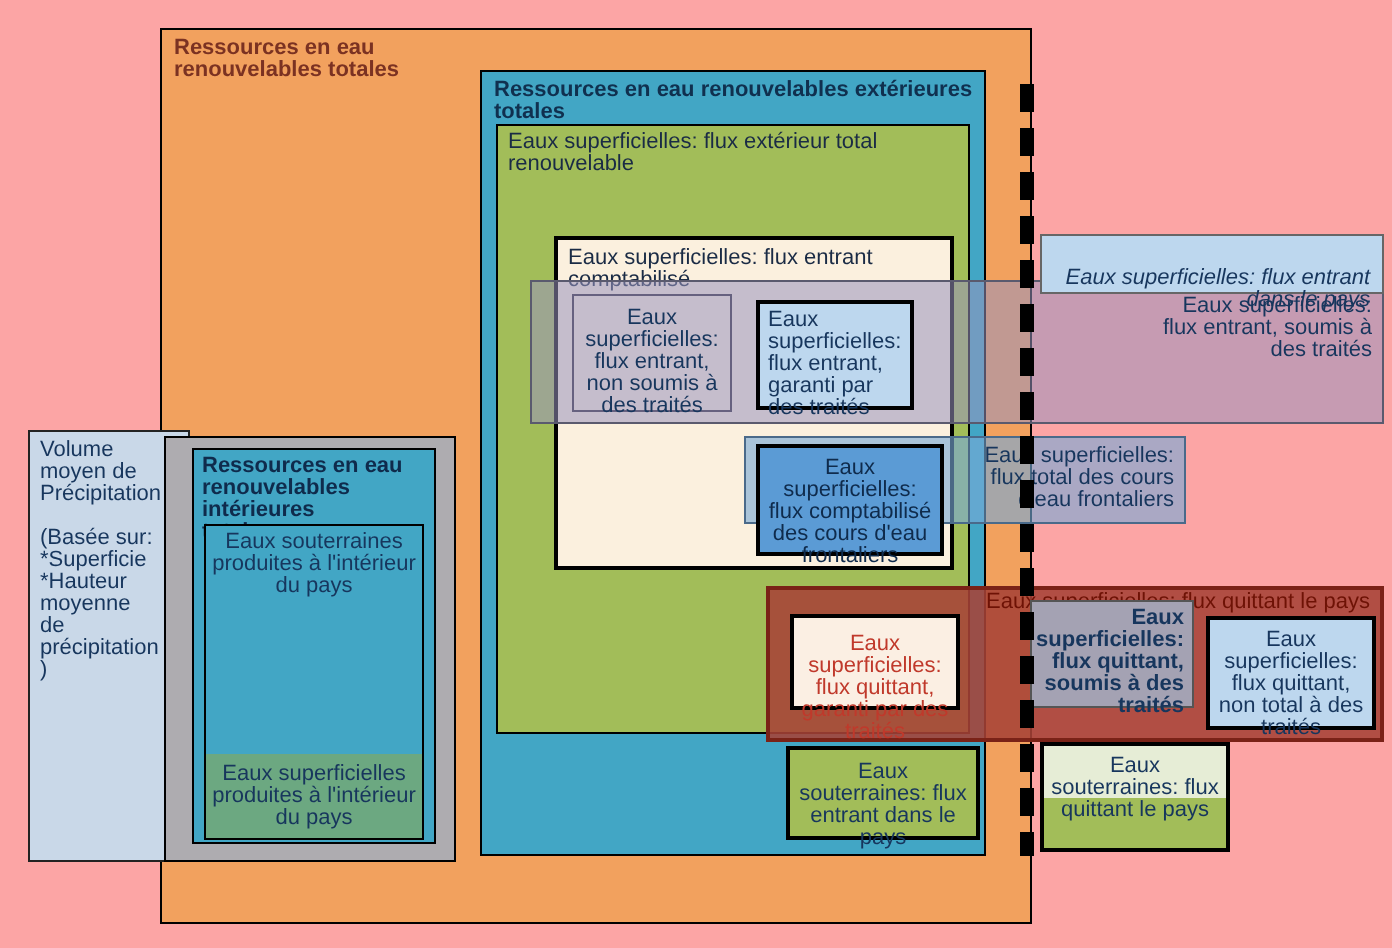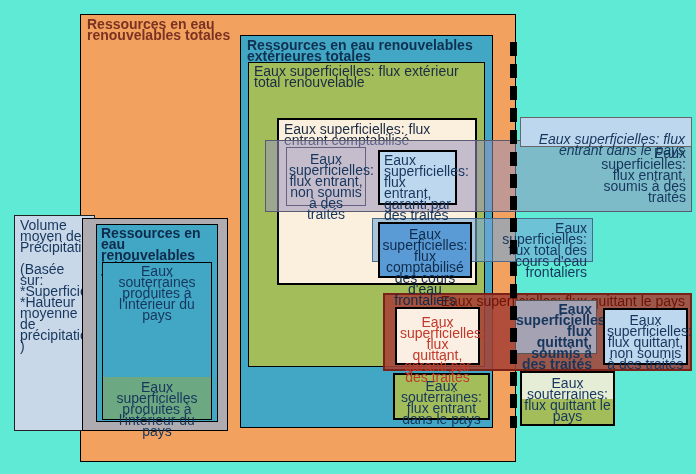--- a/index.html
+++ b/index.html
@@ -1,19 +1,19 @@
 <!DOCTYPE html>
 <html><head>
 <meta charset="utf-8">
 <style>
   html,body{margin:0;padding:0;background:#fff;}
   #canvas{
-    position:relative;width:696px;height:474px;background:#5eead4;
+    position:relative;width:696px;height:474px;background:#fca5a5;
     font-family:"Liberation Sans","DejaVu Sans",sans-serif;
-    font-size:14px;line-height:11px;color:#17365D;overflow:hidden;
+    font-size:11px;line-height:11px;color:#17365D;overflow:hidden;
   }
   .abs{position:absolute;box-sizing:border-box;}
   .pre{white-space:pre-line;}
   .ctr{text-align:center;}
   .rgt{text-align:right;}
 
   
   #box-total{left:80px;top:14px;width:436px;height:448px;background:#F2A15E;border:1px solid #000;z-index:1;}
   #lbl-total{left:6px;top:4px;width:160px;color:#7B3222;font-weight:bold;}
   #box-ext{left:240px;top:35px;width:253px;height:393px;background:#42A6C5;border:1px solid #000;z-index:2;}
@@ -44,21 +44,21 @@
   #box-ent-nonsoumis{left:286px;top:147px;width:80px;height:59px;border:1px solid #66617F;padding:6px 2px 0 2px;z-index:6;}
   #box-ent-garanti{left:378px;top:150px;width:79px;height:55px;background:#BDD7EE;border:2px solid #000;padding:3px 4px;z-index:6;}
   #band-frontaliers{left:372px;top:218px;width:221px;height:44px;background:rgba(120,170,215,0.62);border:1px solid #4A6A8A;z-index:5;}
   #lbl-frontaliers{right:5px;top:4px;width:100px;}
   #box-front-compta{left:378px;top:222px;width:94px;height:56px;background:#5B9BD5;border:2px solid #000;padding:5px 2px 0 2px;z-index:6;color:#0F2B4C;}
   #box-ent-pays{left:520px;top:117px;width:172px;height:30px;background:#BDD7EE;border:1px solid #666;padding:16px 6px 0 0;z-index:5;font-style:italic;}
 
   
   #band-quittant{left:383px;top:293px;width:309px;height:78px;background:rgba(166,66,55,0.88);border:2px solid #7A2217;z-index:5;}
   #lbl-quittant{right:5px;top:1px;width:290px;color:#6E1205;}
-  #box-qt-garanti{left:395px;top:307px;width:85px;height:58px;background:#FBEFE3;border:2px solid #000;padding:8px 3px 0 3px;color:#C0392B;z-index:6;}
+  #box-qt-garanti{left:395px;top:307px;width:85px;height:48px;background:#FBEFE3;border:2px solid #000;padding:8px 3px 0 3px;color:#C0392B;z-index:6;}
   #box-qt-soumis{left:515px;top:300px;width:82px;height:54px;background:#A4A2B3;border:1px solid #555;padding:3px 4px 0 0;z-index:6;font-weight:bold;}
   #box-qt-nonsoumis{left:603px;top:308px;width:85px;height:57px;background:#BDD7EE;border:2px solid #000;padding:5px 2px 0 2px;z-index:6;}
 
   
   #box-sout-ent{left:393px;top:373px;width:97px;height:47px;background:#A2BD59;border:2px solid #000;padding:6px 2px 0 2px;z-index:5;}
   #box-sout-qt{left:520px;top:371px;width:95px;height:55px;border:2px solid #000;padding:5px 2px 0 2px;
     background:linear-gradient(to bottom,#E6EDD6 0,#E6EDD6 26px,#A2BD59 26px);z-index:5;}
 
   
   #dash-line{left:510px;top:42px;width:7px;height:386px;z-index:8;
@@ -128,21 +128,21 @@
   <div class="abs rgt" id="box-ent-pays">Eaux superficielles: flux entrant dans le pays</div>
 
   <div class="abs" id="band-quittant">
     <div class="abs rgt" id="lbl-quittant">Eaux superficielles: flux quittant le pays</div>
   </div>
 
   <div class="abs ctr" id="box-qt-garanti">Eaux superficielles: flux quittant, garanti par des traités</div>
 
   <div class="abs rgt" id="box-qt-soumis">Eaux superficielles: flux quittant, soumis à des traités</div>
 
-  <div class="abs ctr" id="box-qt-nonsoumis">Eaux superficielles: flux quittant, non soumis à des traités</div>
+  <div class="abs ctr" id="box-qt-nonsoumis">Eaux superficielles: flux quittant, non total à des traités</div>
 
   <div class="abs ctr" id="box-sout-ent">Eaux souterraines: flux entrant dans le pays</div>
 
   <div class="abs ctr" id="box-sout-qt">Eaux souterraines: flux quittant le pays</div>
 
   <div class="abs" id="dash-line"></div>
 
 </div>
 
 </body></html>

